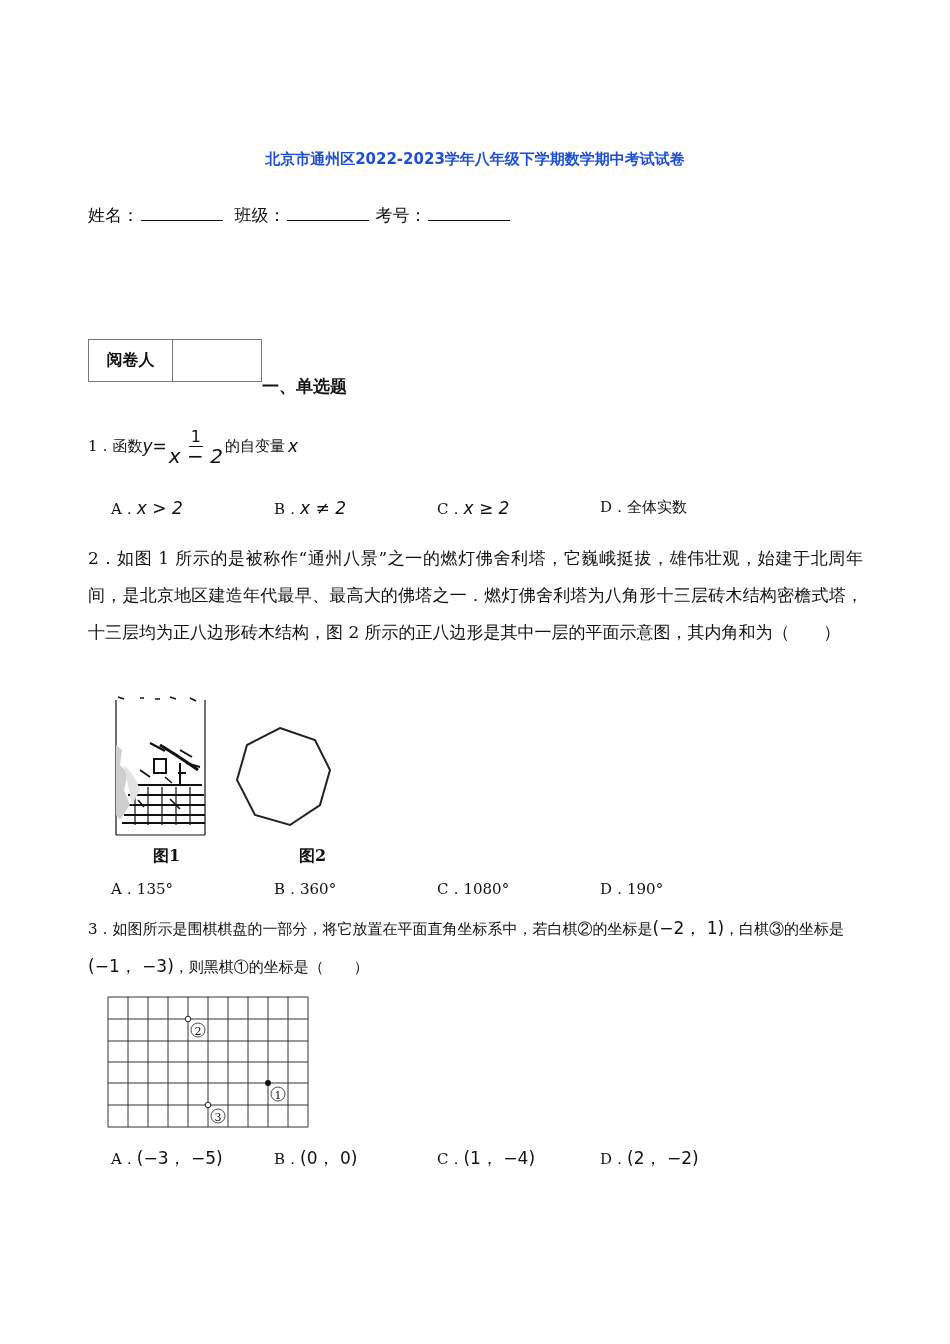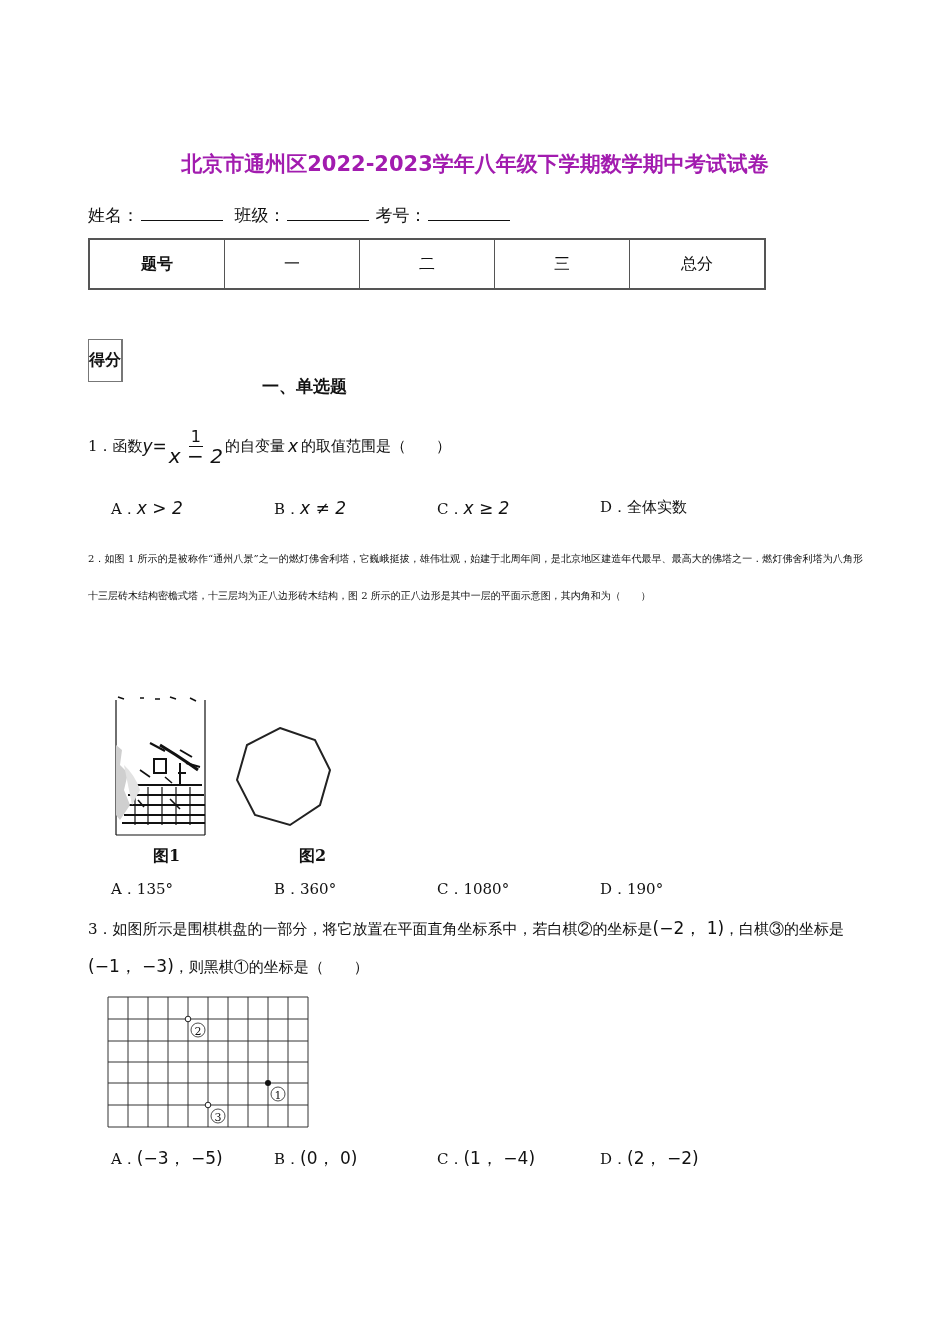--- a/index.html
+++ b/index.html
@@ -1,90 +1,82 @@
 <!DOCTYPE html>
 <html><head>
   <meta charset="utf-8">
   <style>
     html, body { margin: 0; padding: 0; background: #ffffff; }
     body { width: 950px; height: 1344px; position: relative; overflow: hidden;
            font-family: "DejaVu Serif", "Liberation Serif", serif; color: #111; }
     .abs { position: absolute; }
     .title { left: 0; width: 950px; top: 150px; text-align: center;
              font-family: "DejaVu Sans", "Liberation Sans", sans-serif; font-weight: bold;
-             font-size: 21px; letter-spacing: 0px; color: #a21caf; }
+             font-size: 15px; letter-spacing: 0px; color: #1d4ed8; }
     .info { left: 88px; top: 204px; font-size: 17px; font-family: "DejaVu Sans", sans-serif; white-space: nowrap; }
     .info .blank { display: inline-block; width: 82px; border-bottom: 1px solid #111; height: 12px; vertical-align: baseline; margin: 0 6px 0 2px; }
     table.score { position: absolute; left: 88px; top: 238px; border-collapse: collapse;
                   border: 2px solid #555; }
     table.score td { border: 1.5px solid #555; height: 48px; text-align: center;
                      font-family: "DejaVu Sans", sans-serif; font-size: 16px; padding: 0; }
     table.score td.hdr { font-weight: bold; }
     table.grader { position: absolute; left: 88px; top: 339px; border-collapse: collapse; }
     table.grader td { border: 1px solid #777; height: 41px; text-align: center;
                       font-family: "DejaVu Sans", sans-serif; font-weight: bold; font-size: 16px; padding: 0; }
     .section { left: 262px; top: 375px; font-family: "DejaVu Sans", sans-serif; font-weight: bold; font-size: 17px; }
     .q { font-size: 15px; line-height: 37px; }
     .q1 { left: 88px; top: 428px; display: flex; align-items: center; white-space: nowrap; }
     .frac { display: inline-flex; flex-direction: column; align-items: center; margin: 0 2px; font-family: "DejaVu Sans", sans-serif; line-height: 18px; }
     .frac .num { font-size: 16px; border-bottom: 1px solid #111; padding: 0 2px; }
     .frac .den { font-size: 20px; font-style: italic; }
     .var { font-style: italic; font-family: "DejaVu Sans", sans-serif; font-size: 17px; }
     .opts { left: 111px; width: 700px; display: flex; font-size: 15px; }
     .opts .opt { width: 163px; white-space: nowrap; }
-    .q2 { left: 88px; top: 540px; width: 775px; line-height: 37px; font-size: 10px; text-align: justify; }
+    .q2 { left: 88px; top: 540px; width: 775px; line-height: 37px; font-size: 17px; text-align: justify; }
     .fig-label { font-weight: bold; font-size: 16px; }
     .q3 { left: 88px; top: 910px; width: 775px; line-height: 37px; font-size: 15px; }
     .coord { font-family: "DejaVu Sans", sans-serif; font-size: 17px; }
   </style>
 </head>
 <body>
 
 <div class="abs title">北京市通州区2022-2023学年八年级下学期数学期中考试试卷</div>
 
 <div class="abs info">
   <span>姓名：</span><span class="blank"></span>
   <span>班级：</span><span class="blank"></span><span>考号：</span><span class="blank"></span>
 </div>
 
 <table class="score">
   <tbody>
-      <tr>
-    <td class="hdr" style="width:134px">题号</td>
-    <td style="width:134px">一</td>
-    <td style="width:134px">二</td>
-    <td style="width:134px">三</td>
-    <td style="width:134px">总分</td>
-  </tr>
 </tbody>
   </table>
 
 <table class="grader">
   <tbody>
-  <tr>
-    <td>得分</td>
-    <td></td>
+      <tr>
+    <td style="width:83px">阅卷人</td>
+    <td style="width:88px"></td>
   </tr>
 </tbody>
   </table>
 
 <div class="abs section">一、单选题</div>
 
 <div class="abs q q1">
   <span>1．</span>
   <span>函数</span>
   <span class="var">y</span>
   <span class="var" style="font-style:normal">=</span>
   <span class="frac">
     <span class="num">1</span>
     <span class="den">x − 2</span>
   </span>
   <span>的自变量</span>
   <span class="var" style="margin:0 3px">x</span>
-  <span>的取值范围是（　　）</span>
 </div>
 
 <div class="abs opts" style="top:498px">
   <div class="opt"><span>A．</span><span class="var">x &gt; 2</span></div>
   <div class="opt"><span>B．</span><span class="var">x ≠ 2</span></div>
   <div class="opt"><span>C．</span><span class="var">x ≥ 2</span></div>
   <div class="opt"><span>D．</span><span>全体实数</span></div>
 </div>
 
 <div class="abs q2">

